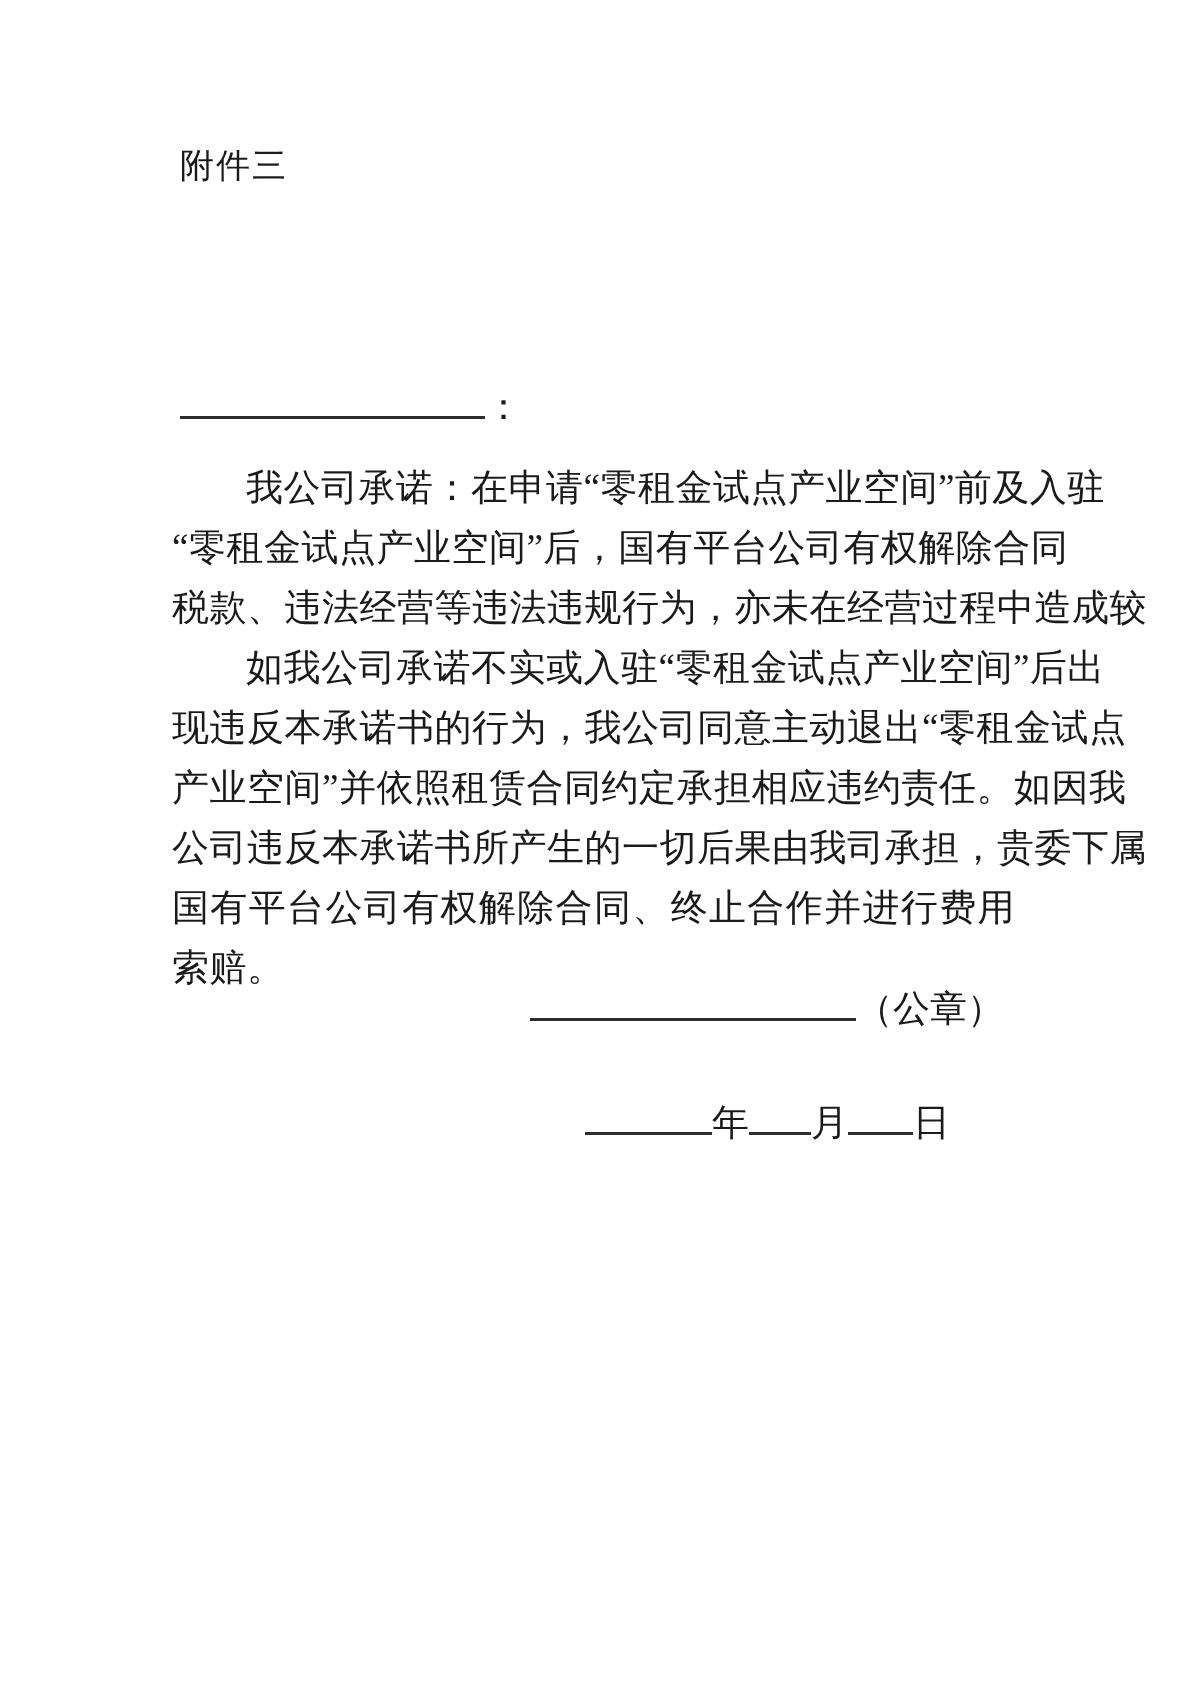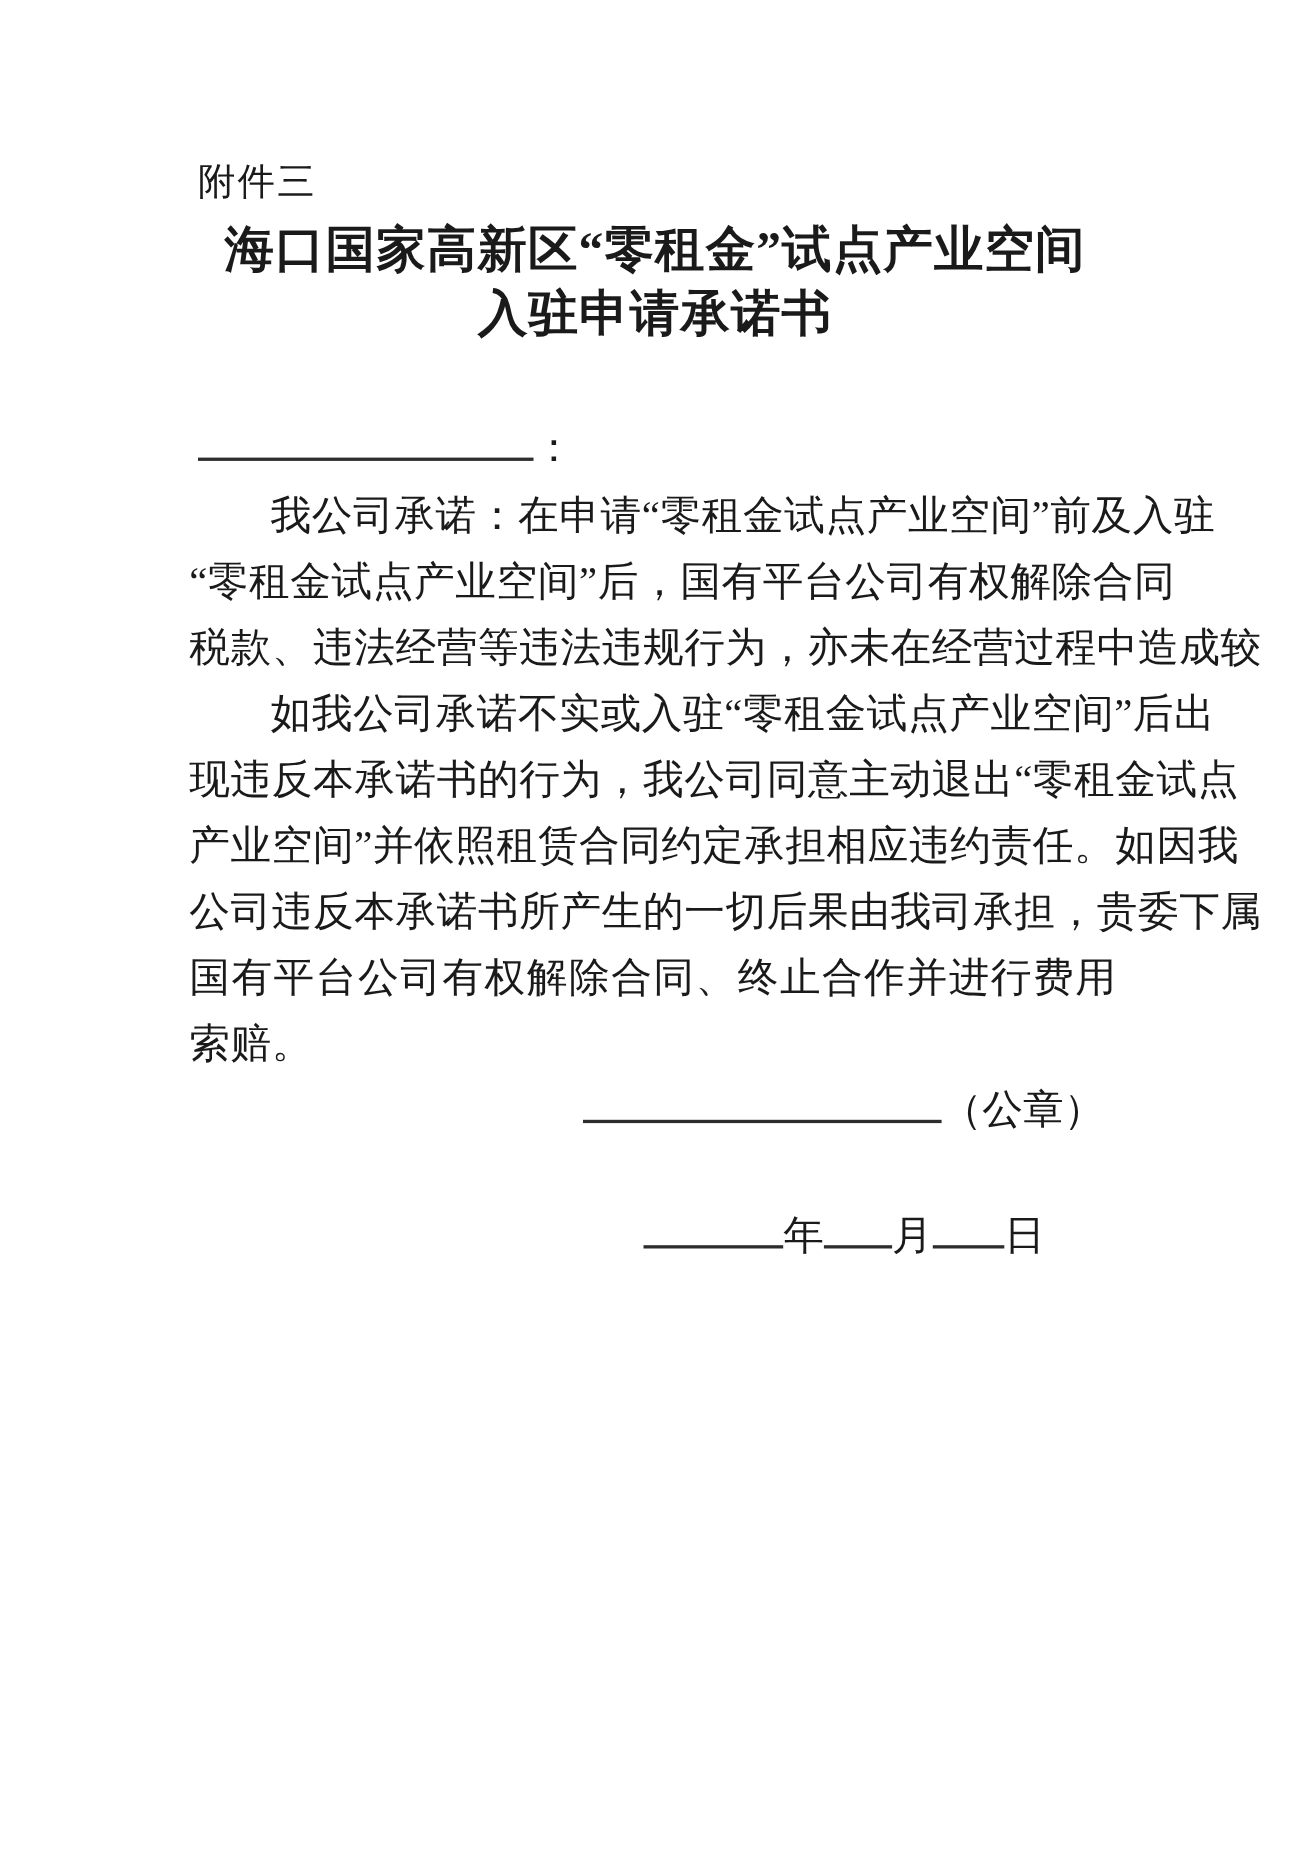--- a/index.html
+++ b/index.html
@@ -45,21 +45,21 @@
   .blank {
     display: inline-block;
     border-bottom: 3px solid #2d2d2d;
     height: 38px;
     vertical-align: baseline;
   }
   .addressee .blank { width: 305px; }
   .body-text {
     position: absolute;
     left: 172px;
-    top: 440px;
+    top: 458px;
     width: 843px;
     font-size: 37px;
     line-height: 60px;
     letter-spacing: 0.5px;
   }
   .line {
     text-align: justify;
     text-align-last: justify;
     white-space: nowrap;
   }
@@ -98,24 +98,20 @@
     color: #222222;
   }
 </style>
 </head>
 <body>
 
 <div class="page">
 
   <div class="attachment-label">附件三</div>
 
-  <div class="doc-title">
-    <div>海口国家高新区“零租金”试点产业空间</div>
-    <div>入驻申请承诺书</div>
-  </div>
 
   <div class="addressee">
     <span class="blank"></span><span>：</span>
   </div>
 
   <div class="body-text">
     <div>
       <div class="line first">我公司承诺：在申请“零租金试点产业空间”前及入驻</div>
       <div class="line">“零租金试点产业空间”后，国有平台公司有权解除合同</div>
       <div class="line">税款、违法经营等违法违规行为，亦未在经营过程中造成较</div>

